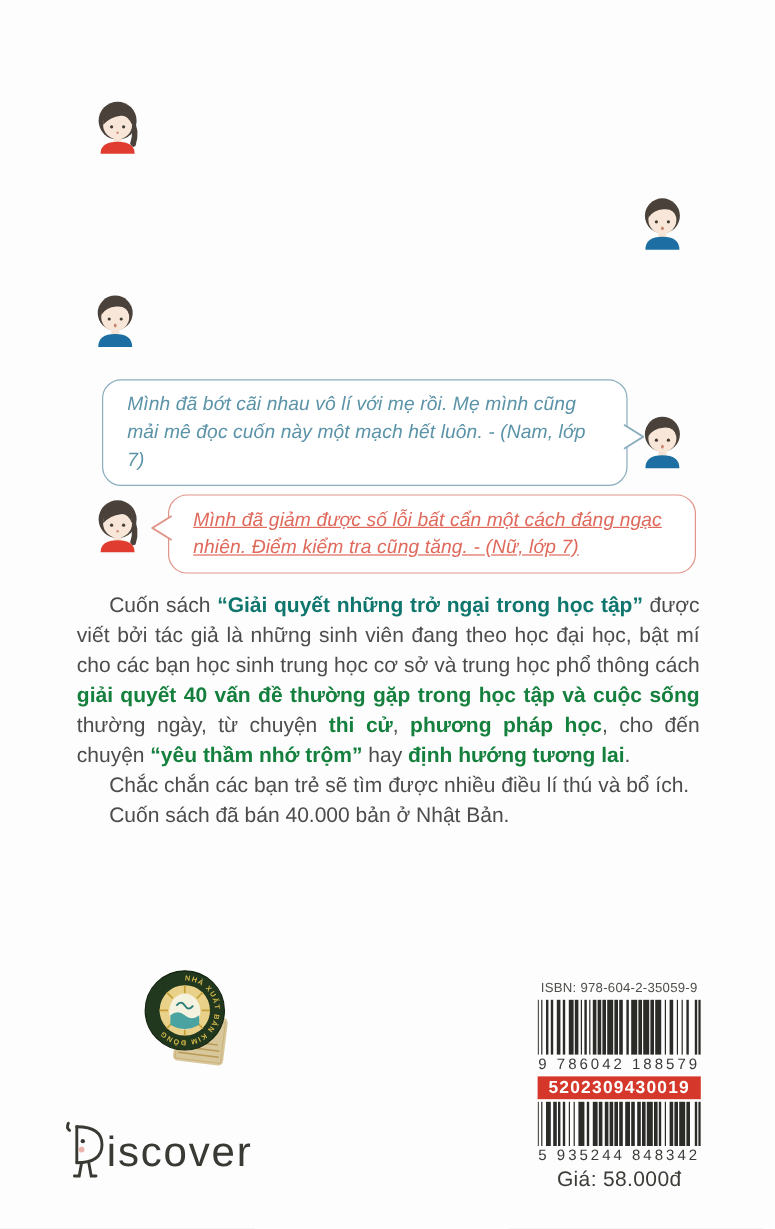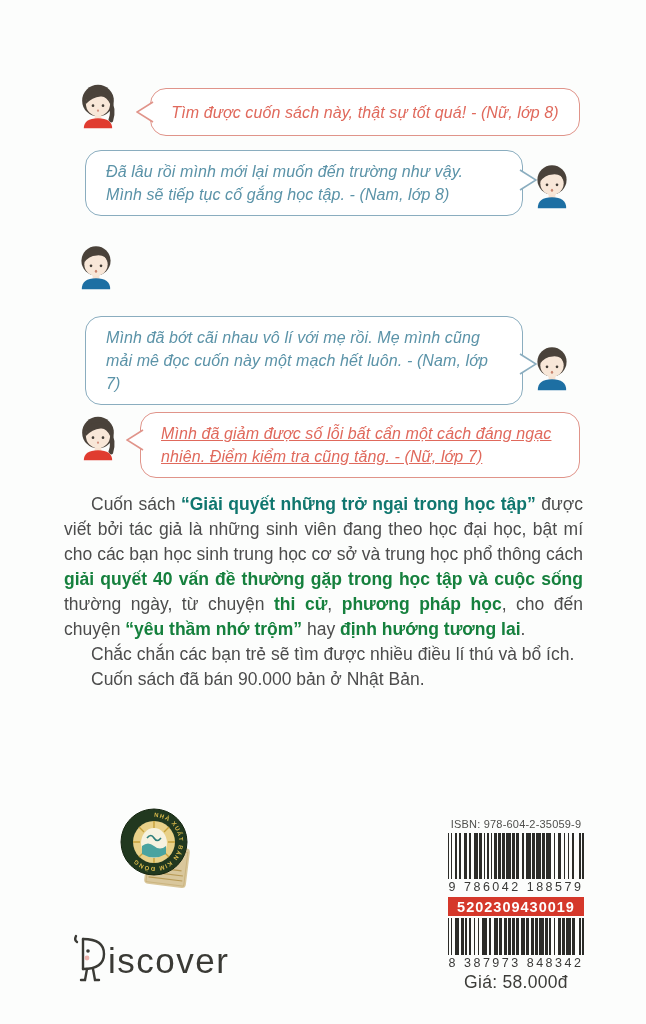--- a/index.html
+++ b/index.html
@@ -49,21 +49,21 @@
     text-align:justify;
   }
   .description p{margin:0;text-indent:27px;}
   .seg{white-space:pre-wrap;}
   .seg.blue{color:#0f766e;font-weight:bold;}
   .seg.red{color:#15803d;font-weight:bold;}
   .seg.normal{color:#4c4c4c;}
   
   .stamp{position:absolute;left:116px;top:804px;width:80px;height:90px;}
   .discover{
-    position:absolute;left:72px;top:930px;height:54px;
+    position:absolute;left:53px;top:930px;height:54px;
     display:flex;align-items:flex-end;color:#3a3a35;text-align:right;
   }
   .discover .tail-text{
     font-size:35px;font-weight:300;letter-spacing:1.5px;
     line-height:46px;color:#3a3a35;
   }
   
   .commerce{
     position:absolute;left:438px;top:818px;width:156px;
     display:flex;flex-direction:column;align-items:center;
@@ -123,33 +123,21 @@
         <path d="M1 1 L17 11 L1 21" fill="none" stroke="#8aadbf" stroke-width="1.6"></path>
       </g>
     </defs>
   </svg>
 
   <div class="avatar a1">
     <svg viewBox="0 0 60 58" width="50" height="56">
         <use href="#girl-avatar"></use>
       </svg>
   </div>
-  <div class="bubble red b1">
-    <svg class="tail left" viewBox="0 0 18 22">
-        <use href="#tail-left-red"></use>
-      </svg>
-    <span>Tìm được cuốn sách này, thật sự tốt quá! - (Nữ, lớp 8)</span>
-  </div>
-
-  <div class="bubble blue b2">
-    <svg class="tail right" viewBox="0 0 18 22">
-        <use href="#tail-right-blue"></use>
-      </svg>
-    <span>Đã lâu rồi mình mới lại muốn đến trường như vậy. Mình sẽ tiếp tục cố gắng học tập. - (Nam, lớp 8)</span>
-  </div>
+
   <div class="avatar a2">
     <svg viewBox="0 0 60 58" width="50" height="56">
         <use href="#boy-avatar"></use>
       </svg>
   </div>
 
   <div class="avatar a3">
     <svg viewBox="0 0 60 58" width="50" height="56">
         <use href="#boy-avatar"></use>
       </svg>
@@ -175,21 +163,21 @@
   <div class="bubble red b5">
     <svg class="tail left" viewBox="0 0 18 22">
         <use href="#tail-left-red"></use>
       </svg>
     <span>Mình đã giảm được số lỗi bất cẩn một cách đáng ngạc nhiên. Điểm kiểm tra cũng tăng. - (Nữ, lớp 7)</span>
   </div>
 
   <div class="description">
     <p><span class="seg normal">Cuốn sách </span><span class="seg blue">“Giải quyết những trở ngại trong học tập”</span><span class="seg normal"> được viết bởi tác giả là những sinh viên đang theo học đại học, bật mí cho các bạn học sinh trung học cơ sở và trung học phổ thông cách </span><span class="seg red">giải quyết 40 vấn đề thường gặp trong học tập và cuộc sống</span><span class="seg normal"> thường ngày, từ chuyện </span><span class="seg red">thi cử</span><span class="seg normal">, </span><span class="seg red">phương pháp học</span><span class="seg normal">, cho đến chuyện </span><span class="seg red">“yêu thầm nhớ trộm”</span><span class="seg normal"> hay </span><span class="seg red">định hướng tương lai</span><span class="seg normal">.</span></p>
     <p>Chắc chắn các bạn trẻ sẽ tìm được nhiều điều lí thú và bổ ích.</p>
-    <p>Cuốn sách đã bán 90.000 bản ở Nhật Bản.</p>
+    <p>Cuốn sách đã bán 40.000 bản ở Nhật Bản.</p>
   </div>
 
   <div class="stamp">
     <svg viewBox="0 0 80 90" width="80" height="90">
       <rect x="30" y="42" width="42" height="40" rx="4" fill="#d9c79c" transform="rotate(7 51 62)"></rect>
       <rect x="32" y="46" width="38" height="34" fill="none" stroke="#c3a96d" stroke-width="0.6" transform="rotate(7 51 62)"></rect>
       <path d="M34 70 h34 M34 75 h34 M34 65 h32" stroke="#b89a55" stroke-width="1.2" transform="rotate(7 51 62)"></path>
       <circle cx="38" cy="38" r="33" fill="#21381f"></circle>
       <circle cx="38" cy="38" r="33" fill="none" stroke="#14240f" stroke-width="1"></circle>
       <defs>
@@ -344,17 +332,17 @@
         <i class="sp" style="width: 1.43158px;"></i>
         <i class="bar" style="width: 4.29474px;"></i>
         <i class="sp" style="width: 1.43158px;"></i>
         <i class="bar" style="width: 2.86316px;"></i>
         <i class="sp" style="width: 1.43158px;"></i>
         <i class="sp" style="width: 2.86316px;"></i>
         <i class="bar" style="width: 1.43158px;"></i>
         <i class="sp" style="width: 1.43158px;"></i>
         <i class="bar" style="width: 1.43158px;"></i>
       </div>
-    <div class="digits">8 387973 848342</div>
+    <div class="digits">5 935244 848342</div>
     <div class="price">Giá: 58.000đ</div>
   </div>
 
 </div>
 
 </body></html>

